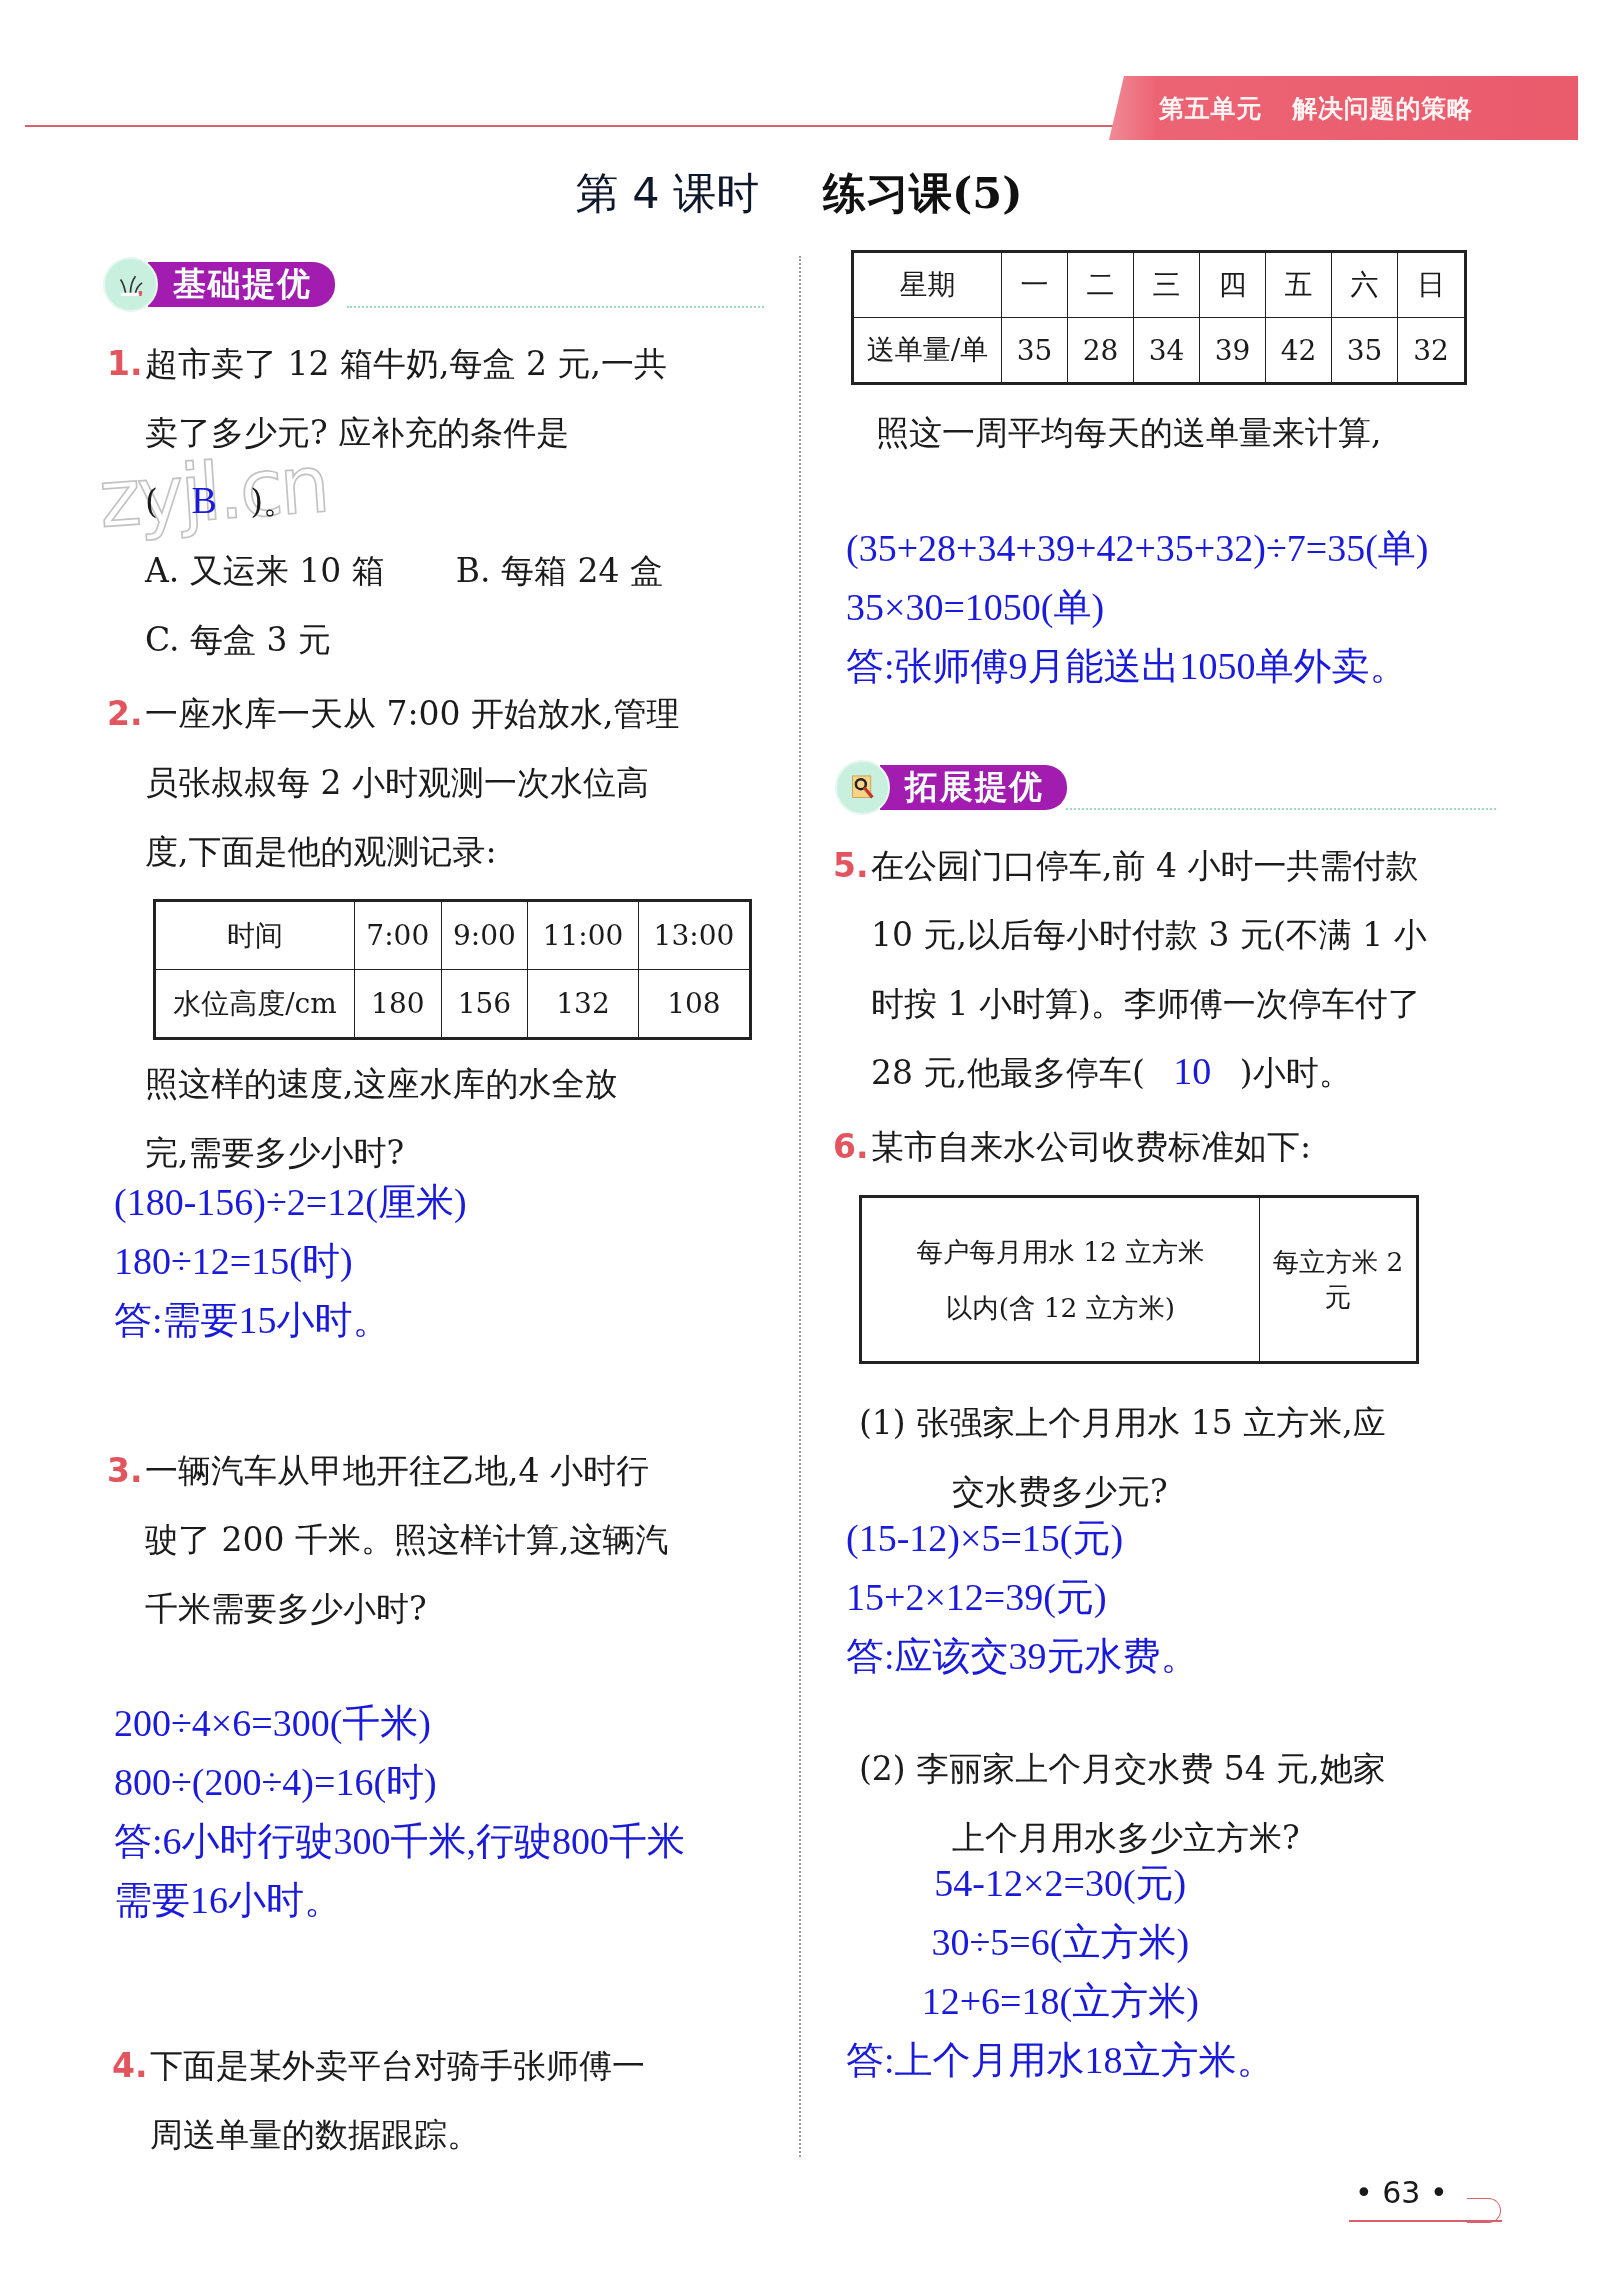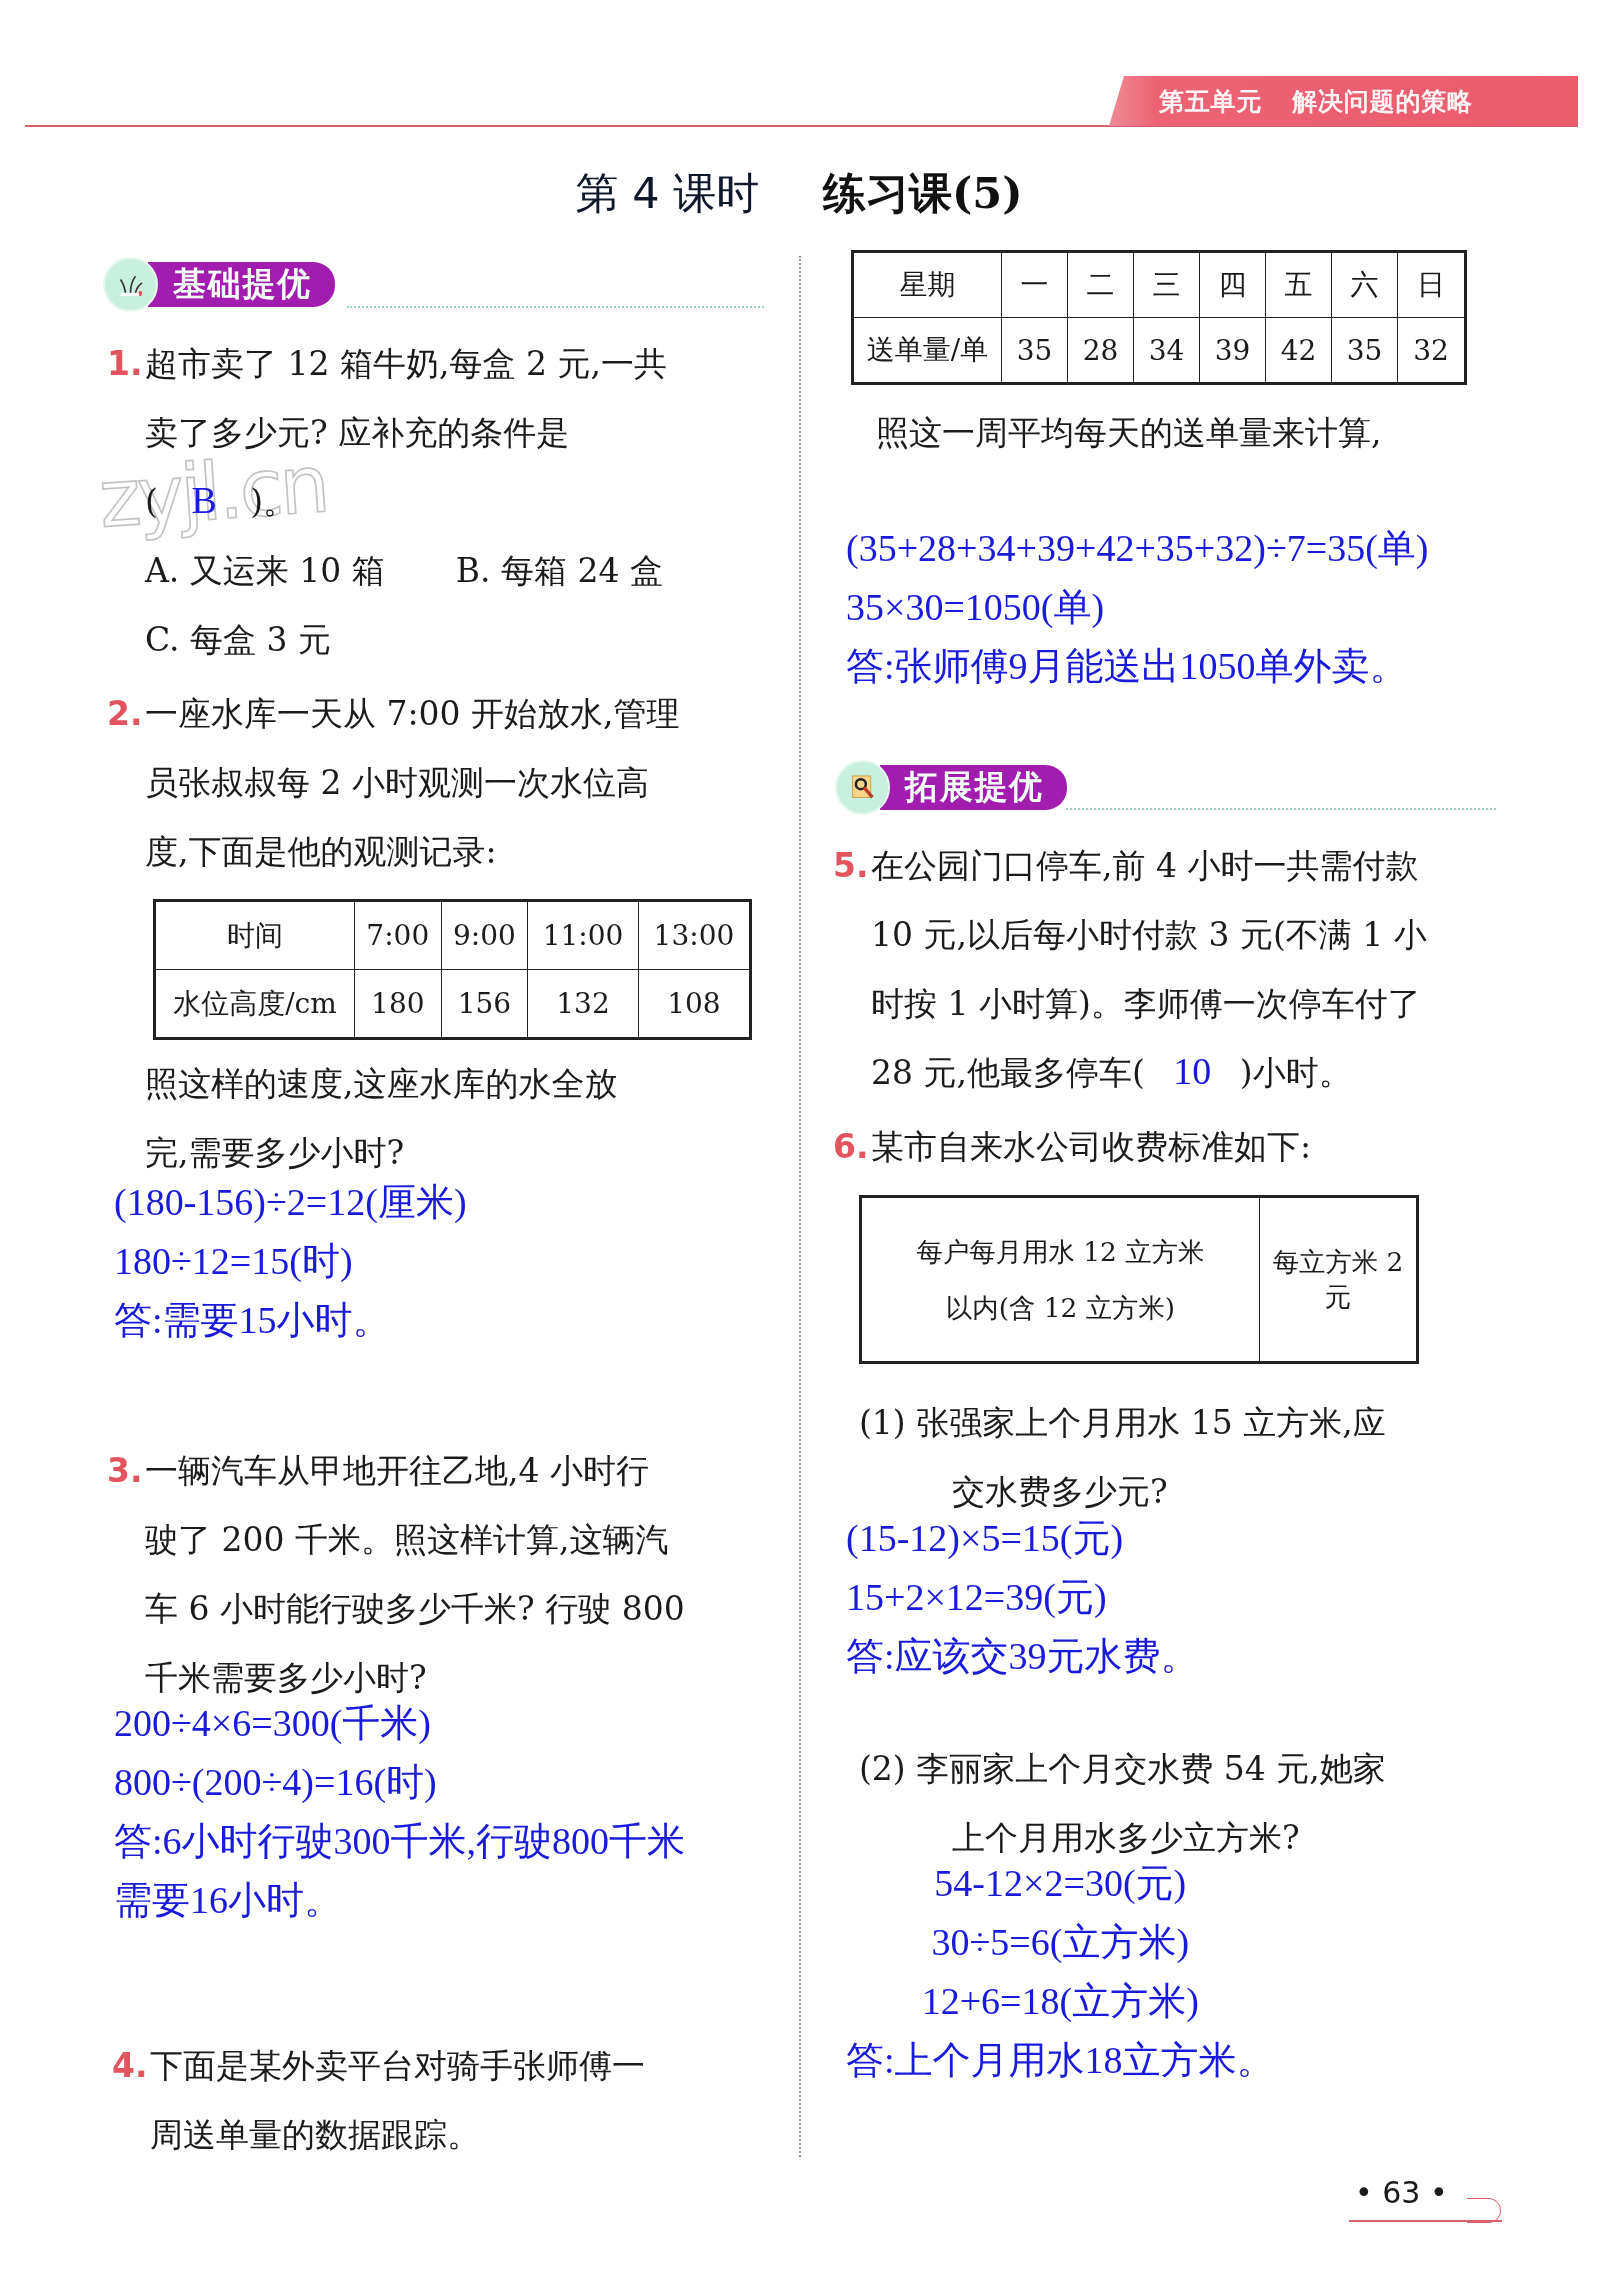--- a/index.html
+++ b/index.html
@@ -7,21 +7,21 @@
     width: 1598px; height: 2295px; position: relative; overflow: hidden;
     background: #ffffff;
     font-family: "DejaVu Serif", "Liberation Serif", serif;
     color: #1a1a1a;
   }
   .abs { position: absolute; }
 
   
   .top-rule { left: 25px; top: 125px; width: 1553px; height: 1.7px; background: #d9616e; }
   .unit-banner {
-    left: 1109px; top: 76px; width: 469px; height: 50px;
+    left: 1109px; top: 76px; width: 469px; height: 64px;
     background: linear-gradient(90deg, #f08a96 0%, #ec6474 10%, #ea5b6c 100%);
     clip-path: polygon(15px 0, 100% 0, 100% 100%, 0 100%);
     color: #fff4f4; font-family: "DejaVu Sans", sans-serif;
     font-size: 25px; font-weight: bold; letter-spacing: 0.8px;
     display: flex; align-items: center; padding-left: 50px; box-sizing: border-box;
   }
   .unit-banner .gap { display: inline-block; width: 30px; }
 
   .lesson-title { left: 0; width: 1598px; top: 165px; text-align: center; font-size: 43px; }
   .lesson-title .num { color: #0f172a; font-family: "DejaVu Sans", sans-serif; }
@@ -144,21 +144,20 @@
 </div>
 <div class="abs ans" style="left:114px; top:1173px;">
   <div>(180-156)÷2=12(厘米)</div>
   <div>180÷12=15(时)</div>
   <div>答:需要15小时。</div>
 </div>
 
 <div class="abs q" style="left:107px; top:1436px; width:669px;">
   <div><span class="qnum">3.</span><span>一辆汽车从甲地开往乙地,4 小时行</span></div>
   <div class="indent">驶了 200 千米。照这样计算,这辆汽</div>
-  <div class="indent">车 6 小时能行驶多少千米? 行驶 800</div>
   <div class="indent">千米需要多少小时?</div>
 </div>
 <div class="abs ans" style="left:114px; top:1694px;">
   <div>200÷4×6=300(千米)</div>
   <div>800÷(200÷4)=16(时)</div>
   <div>答:6小时行驶300千米,行驶800千米</div>
   <div>需要16小时。</div>
 </div>
 
 <div class="abs q" style="left:112px; top:2031px; width:669px;">

